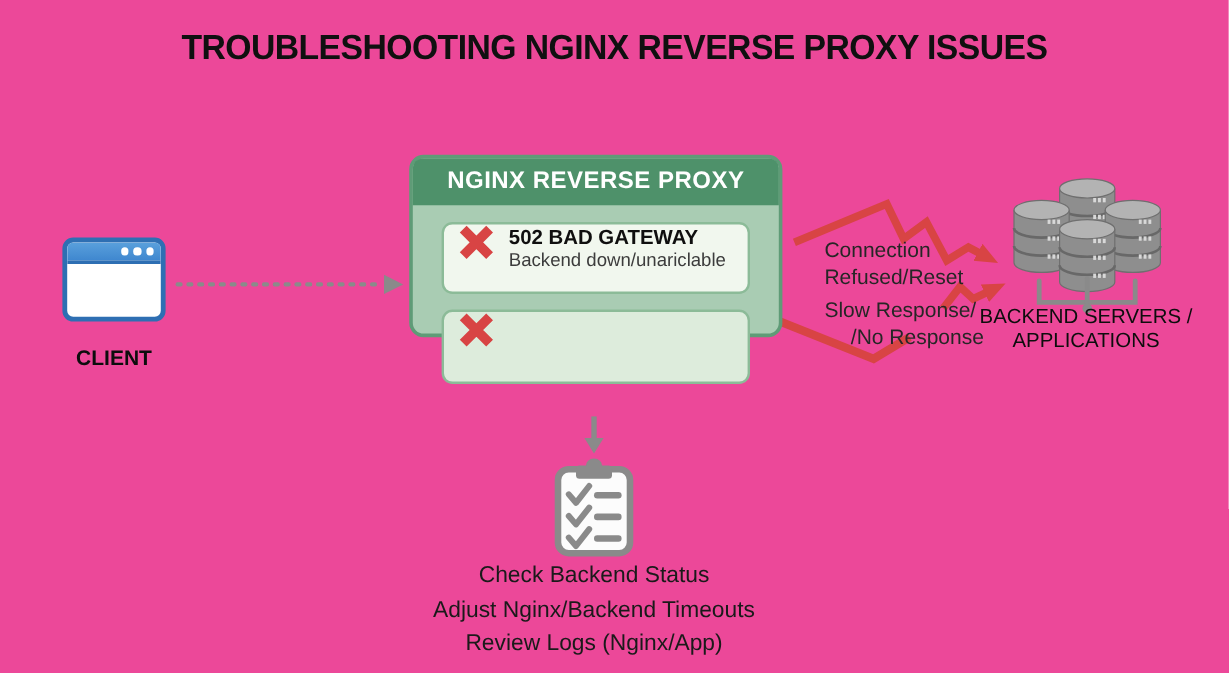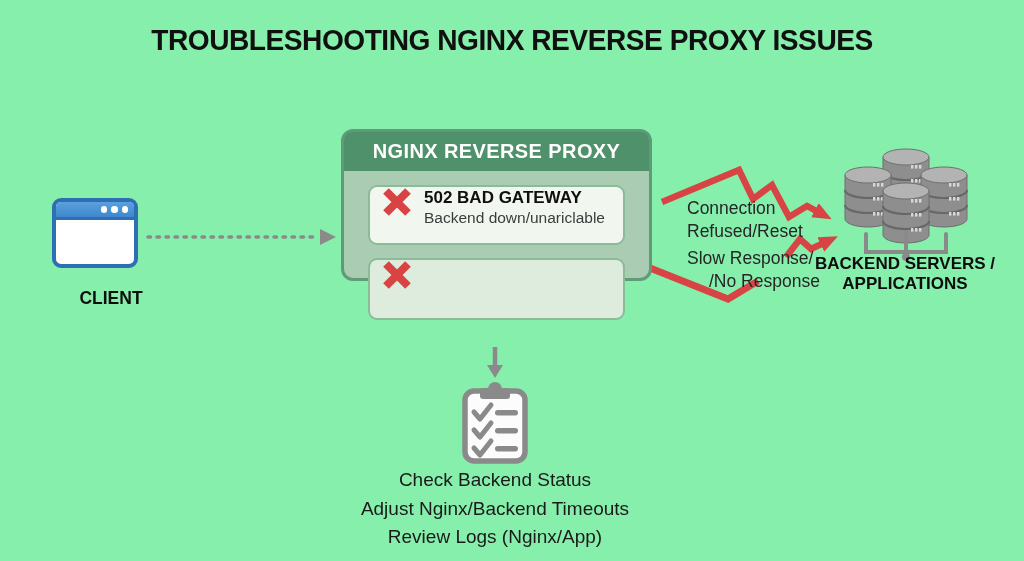--- a/index.html
+++ b/index.html
@@ -1,37 +1,37 @@
 <!DOCTYPE html>
 <html><head>
 <meta charset="utf-8">
 <style>
   html,body{margin:0;padding:0;background:#ffffff;}
   .canvas{
-    position:relative;width:1024px;height:561px;background:#86efac;overflow:hidden;
+    position:relative;width:1024px;height:561px;background:#ec4899;overflow:hidden;
     font-family:"Liberation Sans", sans-serif;color:#111;
   }
   .page-title{
     position:absolute;left:0;top:24px;width:1024px;text-align:center;
     font-size:29px;font-weight:bold;letter-spacing:-0.5px;color:#101010;margin:0;
     transform:scaleX(0.97);
   }
   
   .client-group{position:absolute;left:40px;top:198px;width:110px;}
   .browser{
     position:absolute;left:12px;top:0;width:86px;height:70px;box-sizing:border-box;
     border:4px solid #2e6fb3;border-radius:9px;background:#fff;overflow:hidden;
   }
   .browser-bar{
     height:15px;background:linear-gradient(#5aa0dc,#3f87cf);
     border-bottom:3px solid #2e6fb3;display:flex;justify-content:flex-end;
     align-items:center;gap:4px;padding-right:6px;
   }
   .dot{width:6.5px;height:6.5px;border-radius:50%;background:#fff;}
-  .client-label{position:absolute;left:16px;top:90px;width:110px;text-align:center;
+  .client-label{position:absolute;left:0;top:90px;width:110px;text-align:center;
     font-size:17.5px;font-weight:bold;color:#0d0d0d;}
   
   .proxy-box{
     position:absolute;left:341px;top:129px;width:311px;height:152px;box-sizing:border-box;
     background:#a9ccb3;border:3px solid #5f9b77;border-radius:12px;
   }
   .proxy-header{
     height:39px;background:#4e916a;border-radius:8px 8px 0 0;
     display:flex;align-items:center;justify-content:center;
     color:#fff;font-size:20px;font-weight:bold;letter-spacing:0.4px;
@@ -45,21 +45,21 @@
   .error-box.second{background:#ddecdc;height:62px;}
   .error-title{font-size:17px;font-weight:bold;color:#0f0f0f;line-height:21px;}
   .error-desc{font-size:15.5px;color:#3c3c3c;line-height:19px;}
   
   .failure-labels{position:absolute;left:687px;top:197px;font-size:17.5px;
     line-height:23px;color:#262626;}
   .failure-labels .grp2{margin-top:4px;}
   .indent{padding-left:22px;}
   
   .backend-label{position:absolute;left:790px;top:254px;width:230px;text-align:center;
-    font-size:17px;font-weight:bold;color:#0d0d0d;line-height:20px;}
+    font-size:17px;font-weight:normal;color:#0d0d0d;line-height:20px;}
   
   .steps{position:absolute;left:300px;top:466px;width:390px;text-align:center;
     font-size:19px;color:#1a1a1a;line-height:28.5px;}
   .overlay{position:absolute;left:0;top:0;pointer-events:none;}
   .icon-abs{position:absolute;pointer-events:none;}
 </style>
 </head>
 <body>
 
 <div class="canvas">

